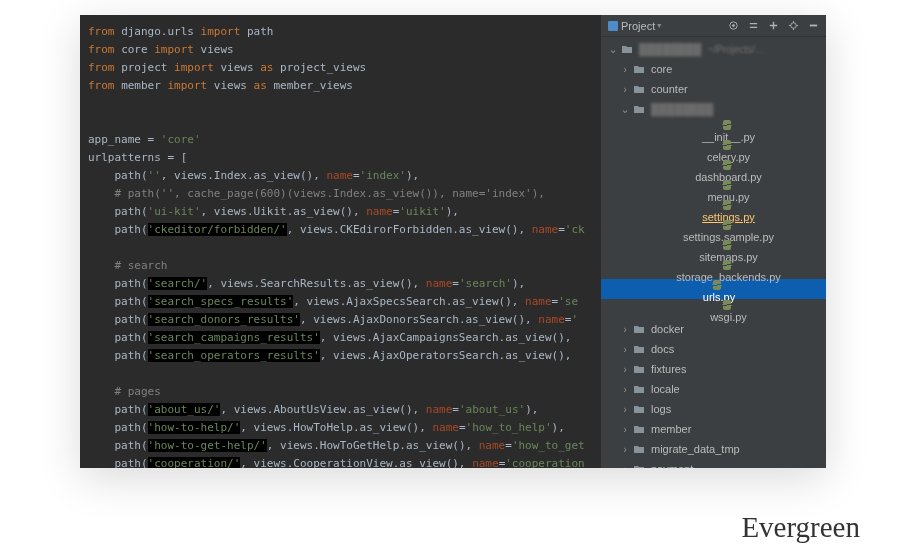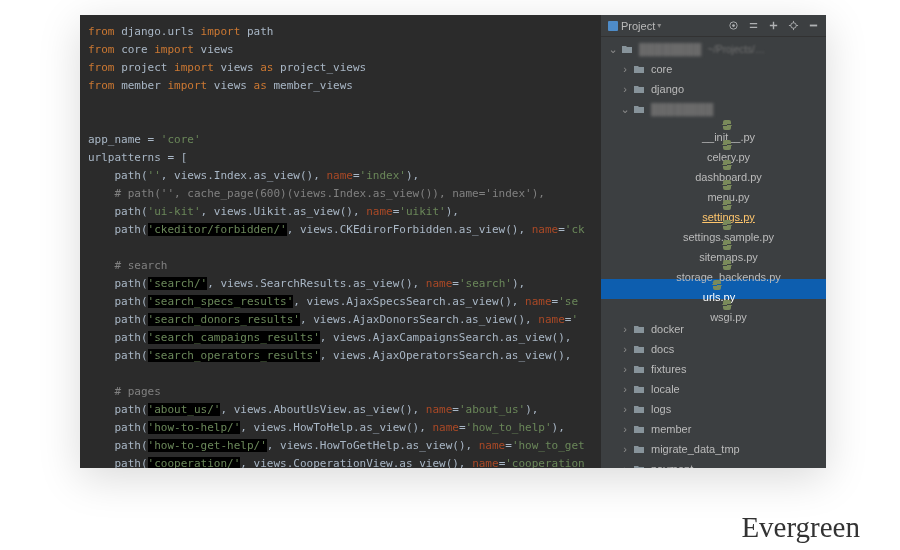--- a/index.html
+++ b/index.html
@@ -177,21 +177,21 @@
           </span>
           <span>core</span>
         </div>
         <div class="tree-row indent-1">
           <span class="chev">›</span>
           <span class="icon">
             <svg width="12" height="12" viewBox="0 0 12 12">
               <path d="M1 3h4l1 1h5v6H1z" fill="#87939a"></path>
             </svg>
           </span>
-          <span>django</span>
+          <span>counter</span>
         </div>
         <div class="tree-row indent-1">
           <span class="chev">⌄</span>
           <span class="icon">
             <svg width="12" height="12" viewBox="0 0 12 12">
               <path d="M1 3h4l1 1h5v6H1z" fill="#87939a"></path>
             </svg>
           </span>
           <span class="blurred">████████</span>
         </div>

